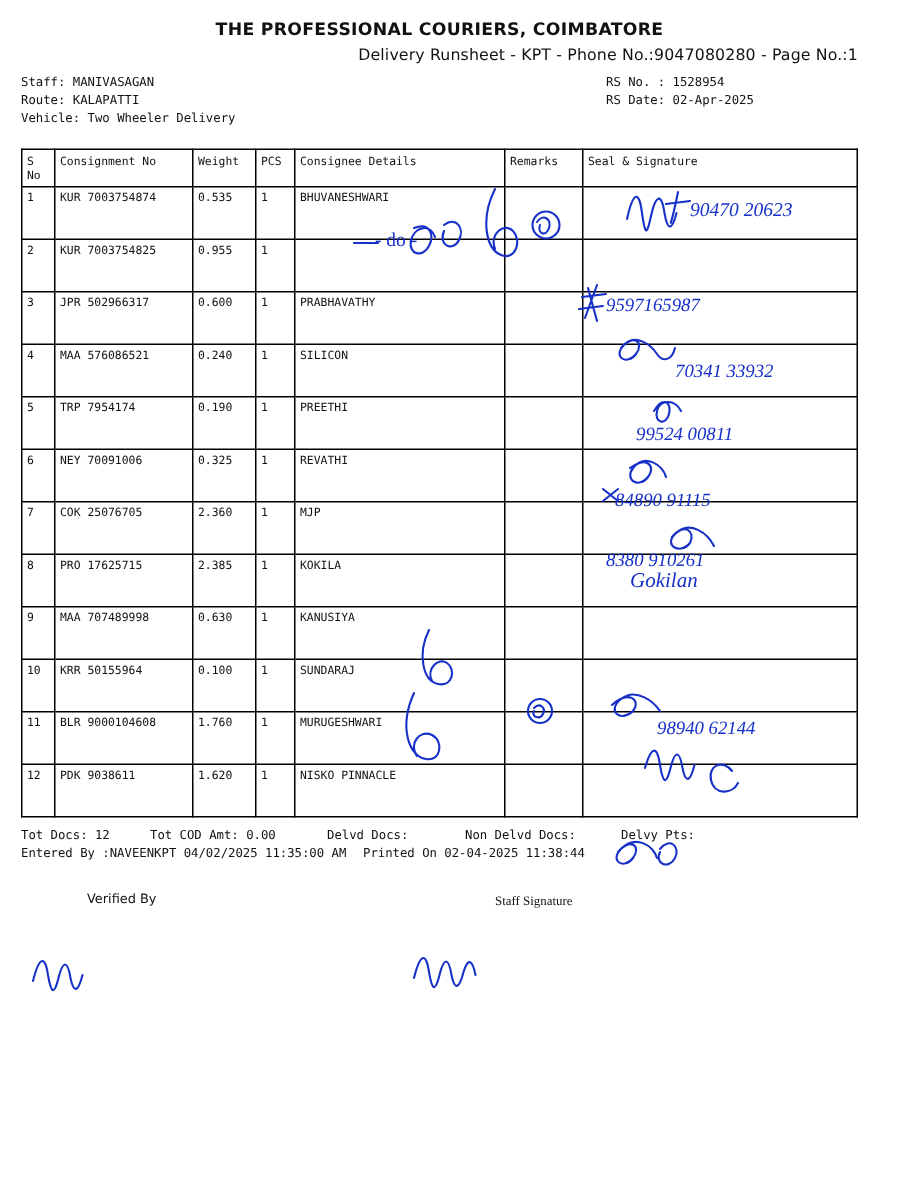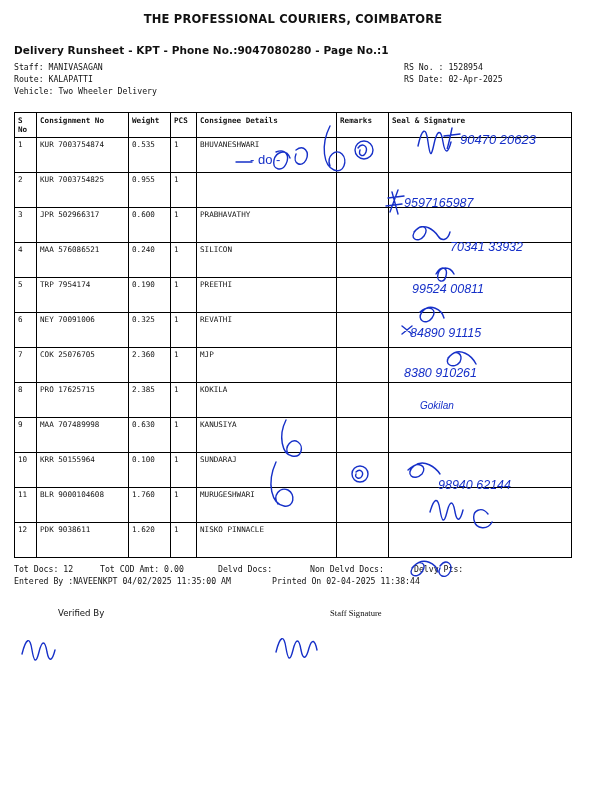--- a/index.html
+++ b/index.html
@@ -24,25 +24,25 @@
   }
   .doc-title {
     text-align: center;
     font-family: "DejaVu Sans", sans-serif;
     font-weight: bold;
     font-size: 11.5px;
     letter-spacing: 0.2px;
     margin-top: 4px;
   }
   .doc-subtitle {
-    text-align: left;
+    text-align: right;
     font-family: "DejaVu Sans", sans-serif;
-    font-weight: bold;
+    font-weight: normal;
     font-size: 10.5px;
-    margin-top: 18px;
+    margin-top: 5px;
     letter-spacing: 0.1px;
   }
   .meta {
     margin-top: 6px;
     font-size: 8.2px;
     line-height: 1.45;
     position: relative;
     min-height: 46px;
   }
   .meta .left {
@@ -61,21 +61,21 @@
   }
   table.runsheet th,
   table.runsheet td {
     border: 1px solid #000000;
     font-size: 7.6px;
     padding: 2px 3px;
     vertical-align: top;
     font-family: "DejaVu Sans Mono", monospace;
   }
   table.runsheet th {
-    font-weight: bold;
+    font-weight: normal;
     text-align: left;
     height: 13px;
     padding-top: 3px;
     padding-bottom: 3px;
     margin-top: 13px;
   }
   table.runsheet td {
     height: 30px;
   }
   col.c-sno { width: 22px; }
@@ -89,21 +89,21 @@
     margin-top: 5px;
     font-size: 8.2px;
     line-height: 1.5;
   }
   .totals .row1 span { display: inline-block; }
   .t-docs   { width: 86px; }
   .t-cod    { width: 118px; }
   .t-delvd  { width: 92px; }
   .t-nondel { width: 104px; }
   .t-pts    { width: 80px; }
-  .entered .e1 { display: inline-block; width: 258px; }
+  .entered .e1 { display: inline-block; width: 228px; }
   .signatures {
     margin-top: 20px;
     font-size: 8.6px;
     position: relative;
     height: 60px;
     margin-left: 44px;
   }
   .signatures .verified {
     position: absolute;
     left: 0;
@@ -122,21 +122,21 @@
     left: 0;
     top: 0;
     width: 600px;
     height: 800px;
     pointer-events: none;
   }
   .ink svg { display: block; }
   .hw {
     position: absolute;
     color: #1630c8;
-    font-family: Liberation Sans, sans-serif;
+    font-family: Liberation Serif, serif;
     font-style: italic;
     white-space: nowrap;
   }
 </style>
 </head>
 <body>
 
 <div class="page">
 
   <div class="doc-title">THE PROFESSIONAL COURIERS, COIMBATORE</div>
@@ -340,20 +340,20 @@
 
         <path d="M22 654 c4,-16 8,-18 10,-4 c2,12 4,14 7,2 c3,-12 6,-12 8,0 c2,10 5,10 8,-2"></path>
 
         <path d="M276 652 c4,-16 8,-18 10,-4 c2,12 4,14 7,2 c3,-12 6,-12 8,0 c2,10 5,10 8,-2 c3,-10 6,-8 8,2"></path>
       </g>
     </svg>
     <div class="hw" style="left:460px; top:132px; font-size:13px;">90470 20623</div>
     <div class="hw" style="left:250px; top:152px; font-size:13px; font-style:normal;">- do -</div>
     <div class="hw" style="left:404px; top:196px; font-size:12.5px;">9597165987</div>
     <div class="hw" style="left:450px; top:240px; font-size:12.5px;">70341 33932</div>
-    <div class="hw" style="left:412px; top:282px; font-size:12.5px;">99524 00811</div>
+    <div class="hw" style="left:424px; top:282px; font-size:12.5px;">99524 00811</div>
     <div class="hw" style="left:410px; top:326px; font-size:12.5px;">84890 91115</div>
     <div class="hw" style="left:404px; top:366px; font-size:12.5px;">8380 910261</div>
-    <div class="hw" style="left:420px; top:400px; font-size:10px;">Gokilan</div>
+    <div class="hw" style="left:420px; top:380px; font-size:14px;">Gokilan</div>
     <div class="hw" style="left:438px; top:478px; font-size:12.5px;">98940 62144</div>
   </div>
 
 </div>
 
 </body></html>

